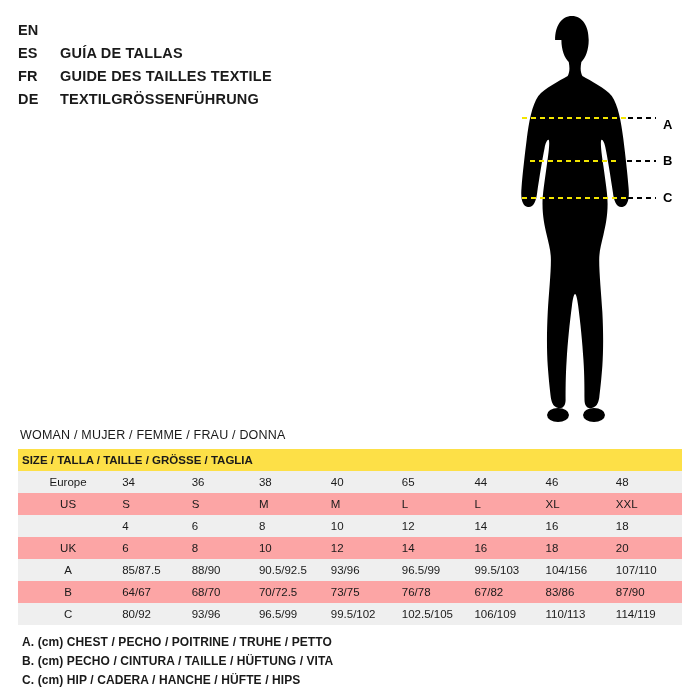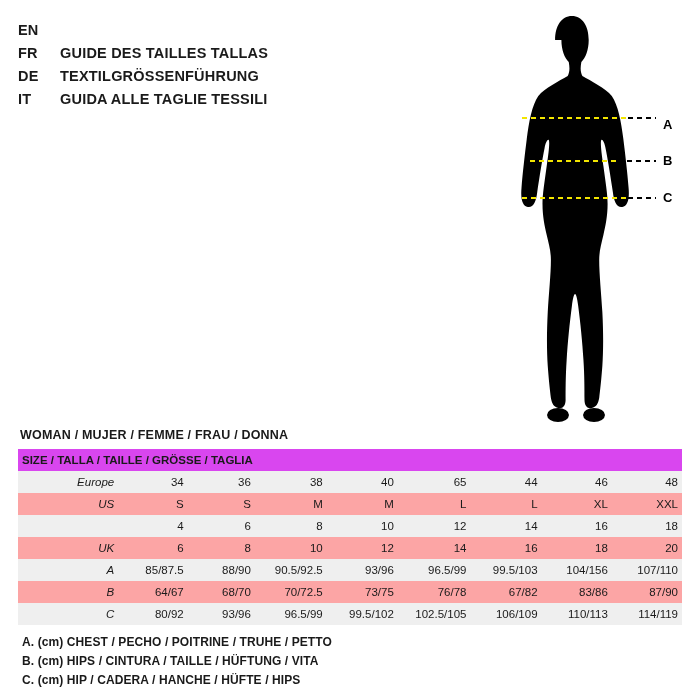--- a/index.html
+++ b/index.html
@@ -67,54 +67,53 @@
 
   
   .table-wrap {
     position: absolute;
     left: 18px;
     top: 428px;
     width: 664px;
   }
   .woman-head {
     font-size: 12.5px;
-    font-weight: bold;
+    font-weight: normal;
     letter-spacing: 0.2px;
     padding: 0 0 7px 2px;
     color: #1a1a1a;
   }
   table.size-table {
     border-collapse: collapse;
     width: 664px;
     font-size: 11.5px;
   }
   table.size-table td {
     padding: 3px 4px;
     height: 16px;
     color: #1a1a1a;
     white-space: nowrap;
   }
   tr.band-dark td {
-    background: #d946ef;
+    background: #fde047;
   }
   tr.band-light td {
     background: #efefef;
   }
   tr.band-white td {
     background: #fca5a5;
   }
   td.col-label {
     width: 110px;
-    text-align: right;
+    text-align: center;
     padding-left: 6px;
-    font-style: italic;
   }
   td.col-val {
     width: 69px;
-    text-align: right;
+    text-align: left;
   }
   td.head-cell {
     font-weight: bold;
     text-align: left;
     padding-left: 6px;
   }
 
   
   .legend {
     position: absolute;
@@ -133,30 +132,30 @@
 </head>
 <body>
 
 <div class="page">
 
   <div class="titles">
     <div class="title-row">
       <span class="title-lang">EN</span>
     </div>
     <div class="title-row">
+      <span class="title-lang">ES</span>
+      <span class="title-text">GUÍA DE TALLAS</span>
+    </div>
+    <div class="title-row">
       <span class="title-lang">FR</span>
-      <span class="title-text">GUIDE DES TAILLES TALLAS</span>
+      <span class="title-text">GUIDE DES TAILLES TEXTILE</span>
     </div>
     <div class="title-row">
       <span class="title-lang">DE</span>
       <span class="title-text">TEXTILGRÖSSENFÜHRUNG</span>
-    </div>
-    <div class="title-row">
-      <span class="title-lang">IT</span>
-      <span class="title-text">GUIDA ALLE TAGLIE TESSILI</span>
     </div>
   </div>
 
   <div class="figure">
     <svg width="190" height="430" viewBox="0 0 190 430" xmlns="http://www.w3.org/2000/svg">
 
       <g>
         <path fill="#000000" d="
           M62,34
           C62,20 68,10 78,10
@@ -312,17 +311,17 @@
           <td class="col-val">106/109</td>
           <td class="col-val">110/113</td>
           <td class="col-val">114/119</td>
         </tr>
       </tbody>
     </table>
   </div>
 
   <div class="legend">
     <div class="legend-row">A. (cm) CHEST / PECHO / POITRINE / TRUHE / PETTO</div>
-    <div class="legend-row">B. (cm) HIPS / CINTURA / TAILLE / HÜFTUNG / VITA</div>
+    <div class="legend-row">B. (cm) PECHO / CINTURA / TAILLE / HÜFTUNG / VITA</div>
     <div class="legend-row">C. (cm) HIP / CADERA / HANCHE / HÜFTE / HIPS</div>
   </div>
 
 </div>
 
 </body></html>

